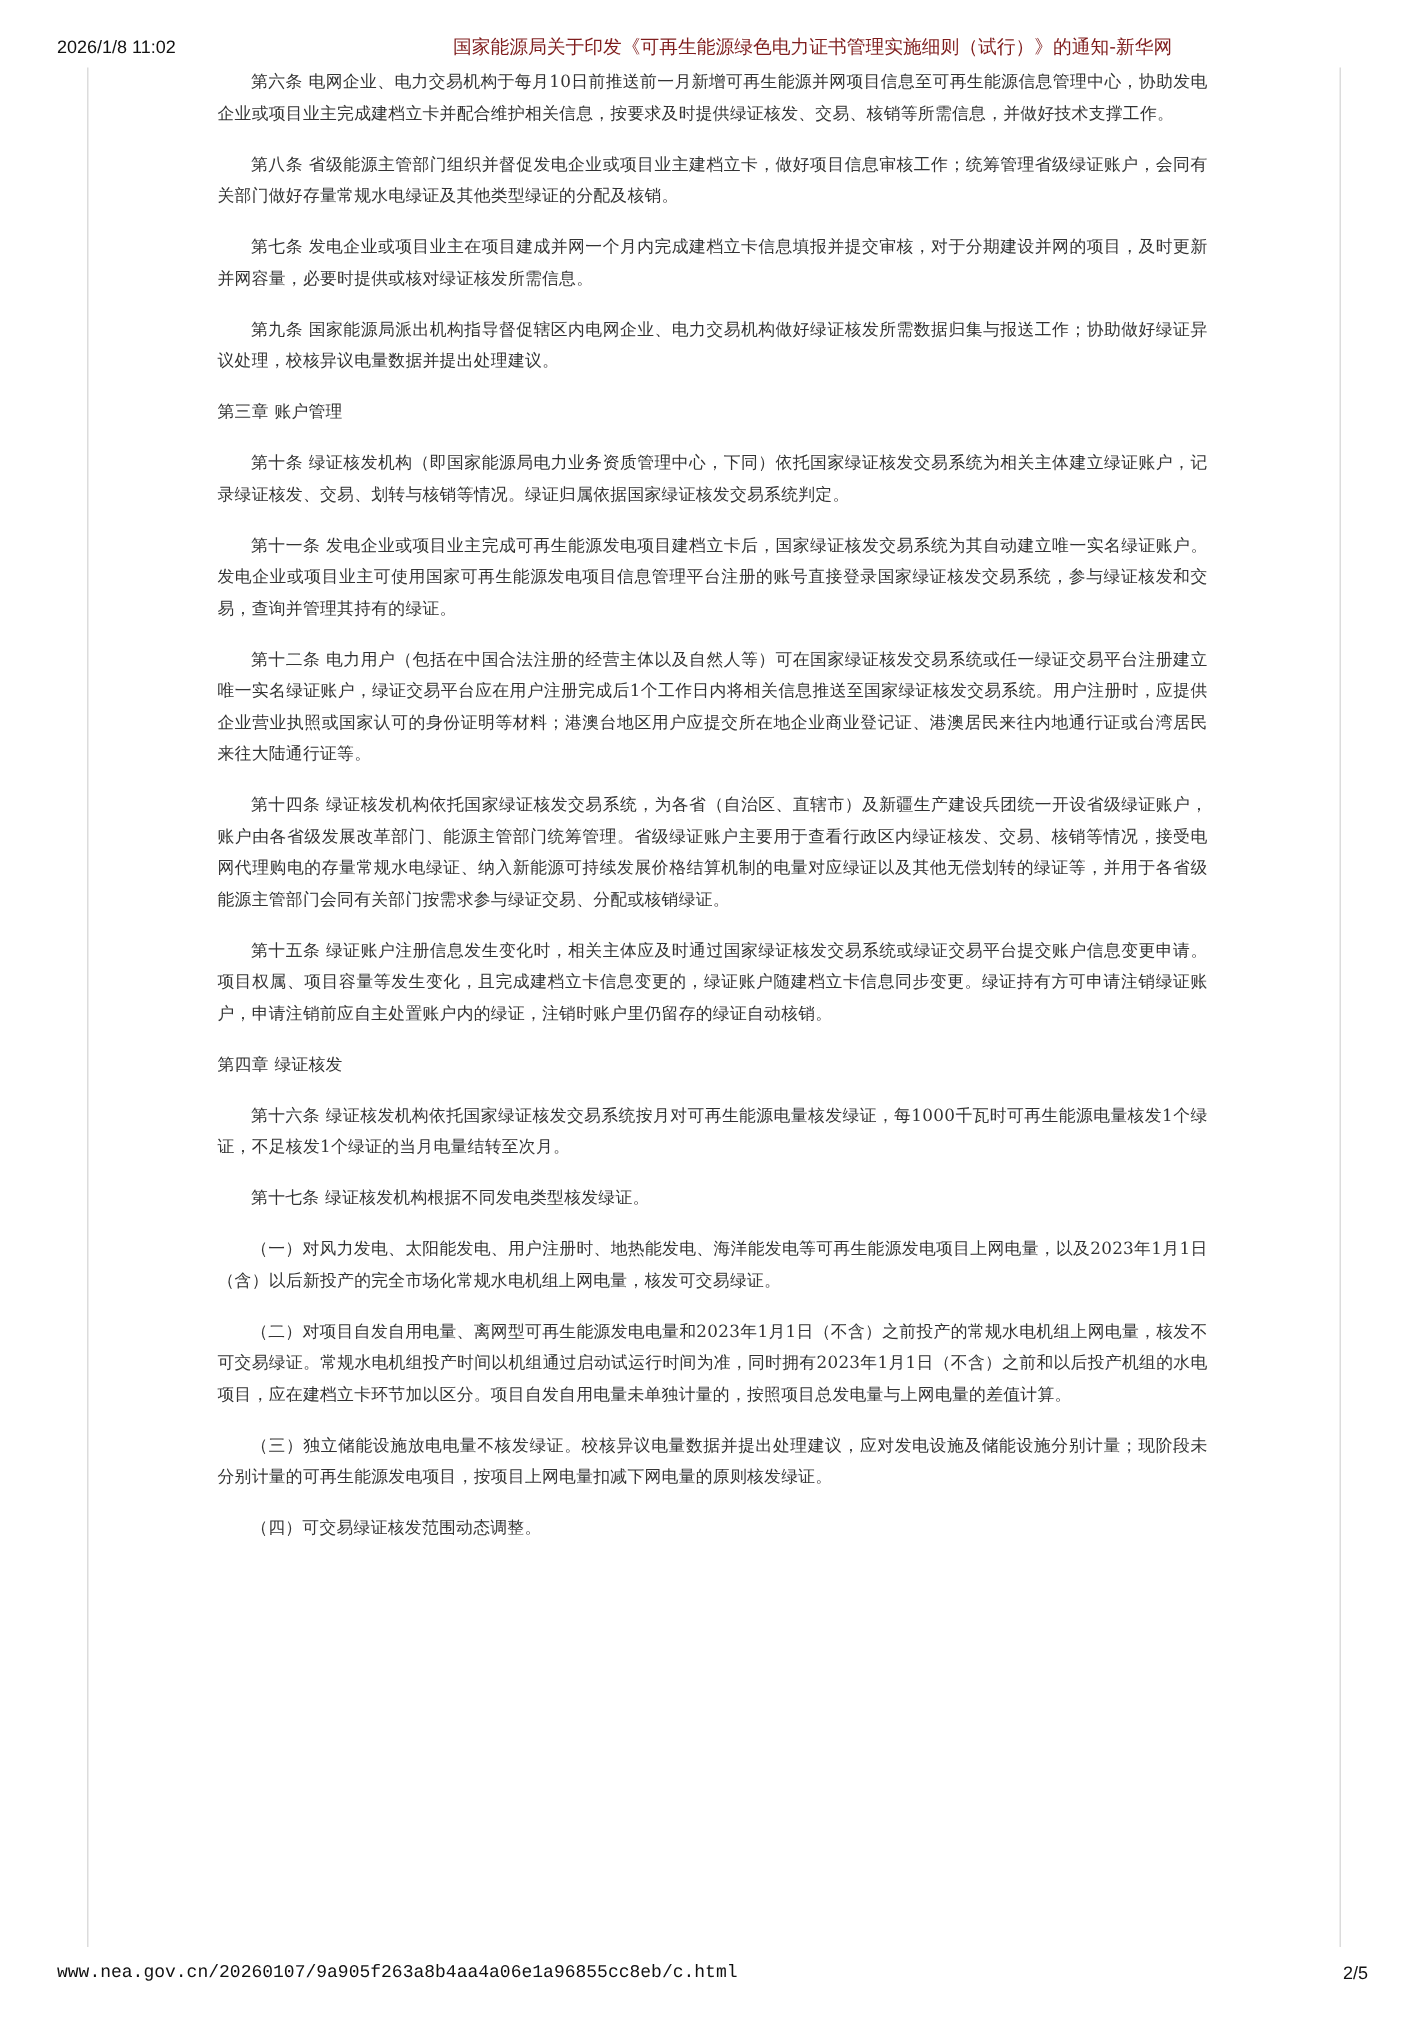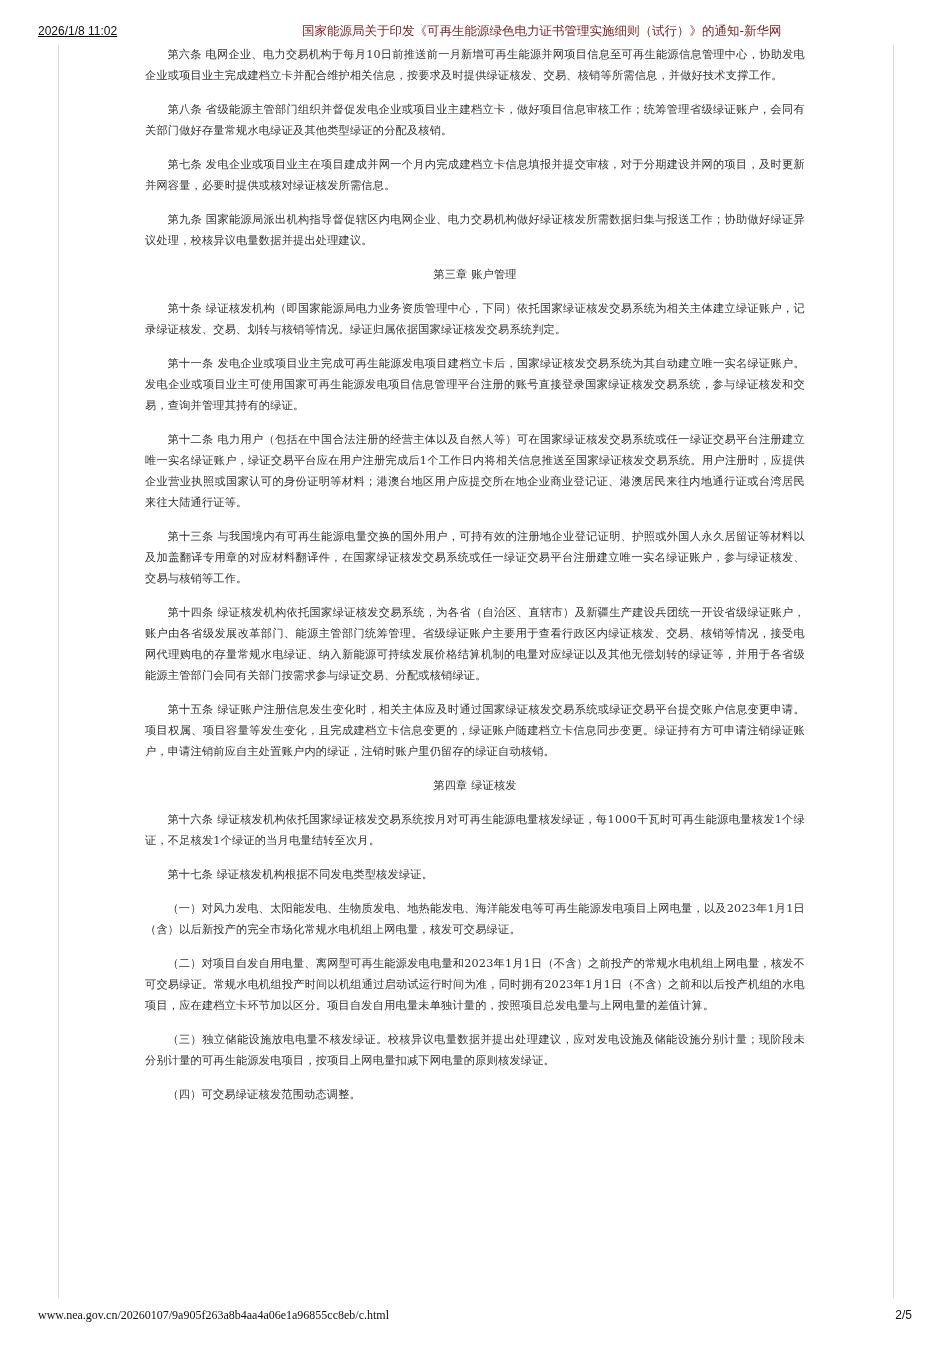--- a/index.html
+++ b/index.html
@@ -1,39 +1,39 @@
 <!DOCTYPE html>
 <html><head>
 <meta charset="utf-8">
 <style>
   html, body { margin: 0; padding: 0; background: #ffffff; }
   body { width: 950px; height: 1345px; position: relative; overflow: hidden; color: #222; }
   .hdr-date {
     position: absolute; left: 38px; top: 24px;
-    font-family: "Liberation Sans", "DejaVu Sans", sans-serif; font-size: 12px; color: #111; text-decoration: underline;
+    font-family: "Liberation Sans", "DejaVu Sans", sans-serif; font-size: 12px; color: #111;
   }
   .hdr-title {
     position: absolute; left: 302px; top: 23px; width: 520px;
     font-family: "DejaVu Sans", "Liberation Sans", sans-serif; font-size: 12.5px; color: #7f1d1d;
     white-space: nowrap;
   }
   .frame {
     position: absolute; left: 58px; top: 45px; width: 834px; height: 1253px;
     border-left: 1px solid #dcdcdc; border-right: 1px solid #dcdcdc;
   }
   .content {
     position: absolute; left: 145px; top: 44px; width: 660px;
     font-family: "DejaVu Serif", "Liberation Serif", serif; font-size: 11.2px; color: #333;
     line-height: 21px; letter-spacing: 0.2px;
   }
   .para { margin: 0 0 13px 0; text-indent: 2em; text-align: justify; }
-  .chapter { margin: 0 0 13px 0; text-align: center; }
+  .chapter { margin: 0 0 13px 0; text-align: left; }
   .ftr-url {
     position: absolute; left: 38px; top: 1308px;
-    font-family: Liberation Serif, serif; font-size: 12px; color: #111;
+    font-family: Liberation Mono, monospace; font-size: 12px; color: #111;
   }
   .ftr-page {
     position: absolute; right: 38px; top: 1308px;
     font-family: "Liberation Sans", "DejaVu Sans", sans-serif; font-size: 12px; color: #111; margin-left: 14px;
   }
 </style>
 </head>
 <body>
 
 <div class="hdr-date">2026/1/8 11:02</div>
@@ -43,26 +43,25 @@
 
 <div class="content">
   <p class="para">第六条 电网企业、电力交易机构于每月10日前推送前一月新增可再生能源并网项目信息至可再生能源信息管理中心，协助发电企业或项目业主完成建档立卡并配合维护相关信息，按要求及时提供绿证核发、交易、核销等所需信息，并做好技术支撑工作。</p>
   <p class="para">第八条 省级能源主管部门组织并督促发电企业或项目业主建档立卡，做好项目信息审核工作；统筹管理省级绿证账户，会同有关部门做好存量常规水电绿证及其他类型绿证的分配及核销。</p>
   <p class="para">第七条 发电企业或项目业主在项目建成并网一个月内完成建档立卡信息填报并提交审核，对于分期建设并网的项目，及时更新并网容量，必要时提供或核对绿证核发所需信息。</p>
   <p class="para">第九条 国家能源局派出机构指导督促辖区内电网企业、电力交易机构做好绿证核发所需数据归集与报送工作；协助做好绿证异议处理，校核异议电量数据并提出处理建议。</p>
   <p class="chapter">第三章 账户管理</p>
   <p class="para">第十条 绿证核发机构（即国家能源局电力业务资质管理中心，下同）依托国家绿证核发交易系统为相关主体建立绿证账户，记录绿证核发、交易、划转与核销等情况。绿证归属依据国家绿证核发交易系统判定。</p>
   <p class="para">第十一条 发电企业或项目业主完成可再生能源发电项目建档立卡后，国家绿证核发交易系统为其自动建立唯一实名绿证账户。发电企业或项目业主可使用国家可再生能源发电项目信息管理平台注册的账号直接登录国家绿证核发交易系统，参与绿证核发和交易，查询并管理其持有的绿证。</p>
   <p class="para">第十二条 电力用户（包括在中国合法注册的经营主体以及自然人等）可在国家绿证核发交易系统或任一绿证交易平台注册建立唯一实名绿证账户，绿证交易平台应在用户注册完成后1个工作日内将相关信息推送至国家绿证核发交易系统。用户注册时，应提供企业营业执照或国家认可的身份证明等材料；港澳台地区用户应提交所在地企业商业登记证、港澳居民来往内地通行证或台湾居民来往大陆通行证等。</p>
-  <p class="para">第十三条 与我国境内有可再生能源电量交换的国外用户，可持有效的注册地企业登记证明、护照或外国人永久居留证等材料以及加盖翻译专用章的对应材料翻译件，在国家绿证核发交易系统或任一绿证交易平台注册建立唯一实名绿证账户，参与绿证核发、交易与核销等工作。</p>
   <p class="para">第十四条 绿证核发机构依托国家绿证核发交易系统，为各省（自治区、直辖市）及新疆生产建设兵团统一开设省级绿证账户，账户由各省级发展改革部门、能源主管部门统筹管理。省级绿证账户主要用于查看行政区内绿证核发、交易、核销等情况，接受电网代理购电的存量常规水电绿证、纳入新能源可持续发展价格结算机制的电量对应绿证以及其他无偿划转的绿证等，并用于各省级能源主管部门会同有关部门按需求参与绿证交易、分配或核销绿证。</p>
   <p class="para">第十五条 绿证账户注册信息发生变化时，相关主体应及时通过国家绿证核发交易系统或绿证交易平台提交账户信息变更申请。项目权属、项目容量等发生变化，且完成建档立卡信息变更的，绿证账户随建档立卡信息同步变更。绿证持有方可申请注销绿证账户，申请注销前应自主处置账户内的绿证，注销时账户里仍留存的绿证自动核销。</p>
   <p class="chapter">第四章 绿证核发</p>
   <p class="para">第十六条 绿证核发机构依托国家绿证核发交易系统按月对可再生能源电量核发绿证，每1000千瓦时可再生能源电量核发1个绿证，不足核发1个绿证的当月电量结转至次月。</p>
   <p class="para">第十七条 绿证核发机构根据不同发电类型核发绿证。</p>
-  <p class="para">（一）对风力发电、太阳能发电、生物质发电、地热能发电、海洋能发电等可再生能源发电项目上网电量，以及2023年1月1日（含）以后新投产的完全市场化常规水电机组上网电量，核发可交易绿证。</p>
+  <p class="para">（一）对风力发电、太阳能发电、用户注册时、地热能发电、海洋能发电等可再生能源发电项目上网电量，以及2023年1月1日（含）以后新投产的完全市场化常规水电机组上网电量，核发可交易绿证。</p>
   <p class="para">（二）对项目自发自用电量、离网型可再生能源发电电量和2023年1月1日（不含）之前投产的常规水电机组上网电量，核发不可交易绿证。常规水电机组投产时间以机组通过启动试运行时间为准，同时拥有2023年1月1日（不含）之前和以后投产机组的水电项目，应在建档立卡环节加以区分。项目自发自用电量未单独计量的，按照项目总发电量与上网电量的差值计算。</p>
   <p class="para">（三）独立储能设施放电电量不核发绿证。校核异议电量数据并提出处理建议，应对发电设施及储能设施分别计量；现阶段未分别计量的可再生能源发电项目，按项目上网电量扣减下网电量的原则核发绿证。</p>
   <p class="para">（四）可交易绿证核发范围动态调整。</p>
 </div>
 
 <div class="ftr-url">www.nea.gov.cn/20260107/9a905f263a8b4aa4a06e1a96855cc8eb/c.html</div>
 <div class="ftr-page">2/5</div>
 
 </body></html>

